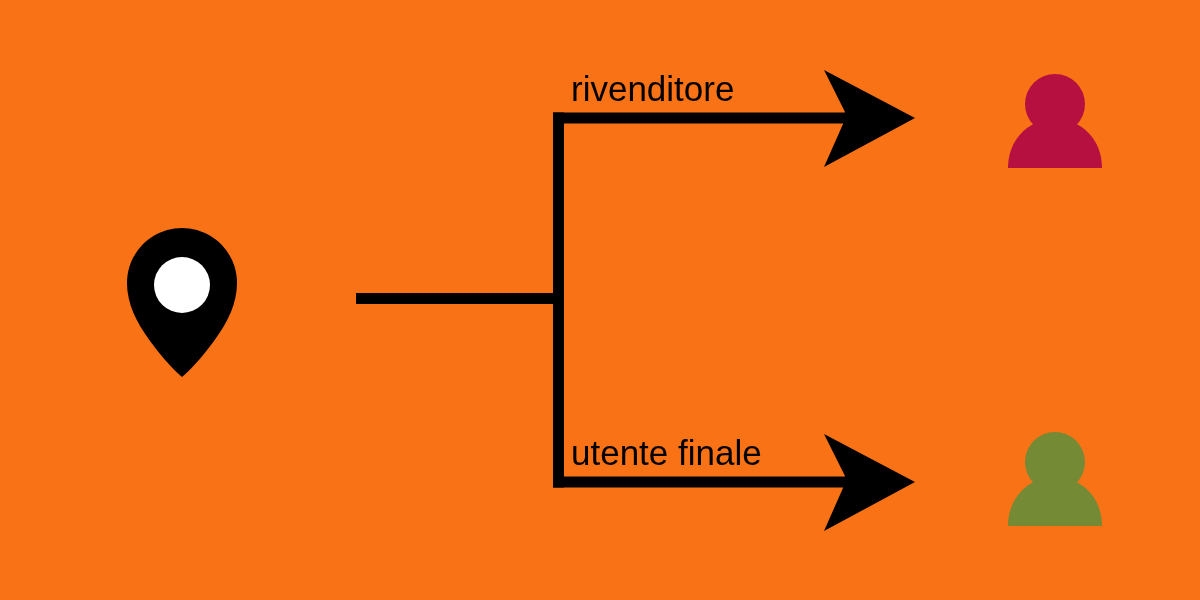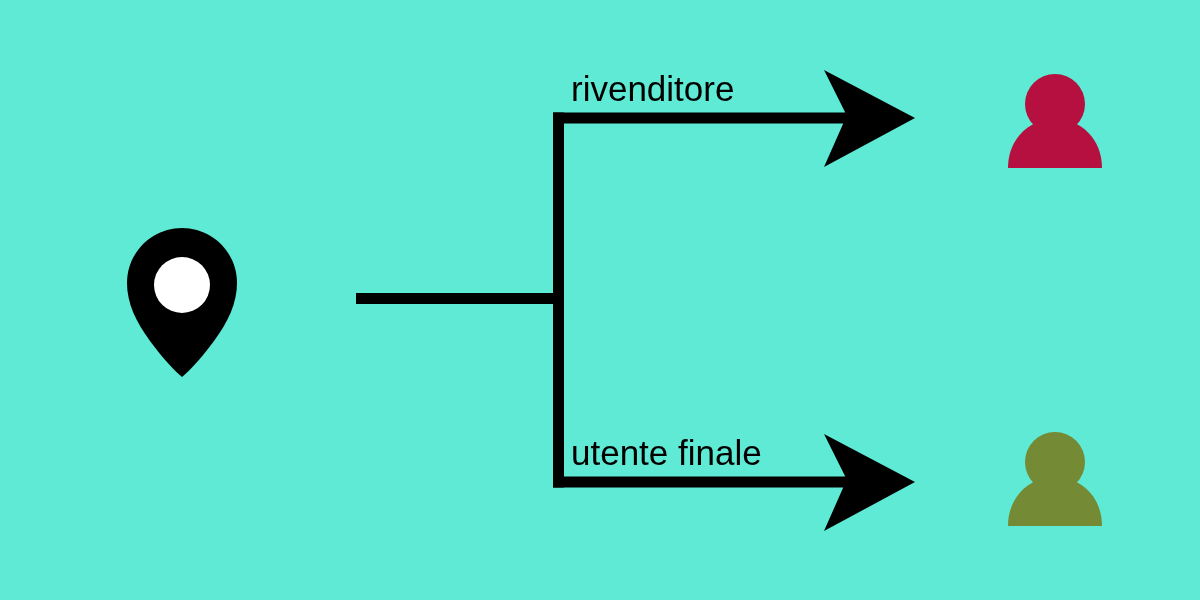--- a/index.html
+++ b/index.html
@@ -8,21 +8,21 @@
     padding: 0;
     background: #ffffff;
   }
   body {
     font-family: "Liberation Sans", sans-serif;
   }
   #diagram-root {
     position: relative;
     width: 1200px;
     height: 600px;
-    background: #5eead4;
+    background: #f97316;
     overflow: hidden;
   }
   #diagram-svg {
     position: absolute;
     top: 0;
     left: 0;
     width: 1200px;
     height: 600px;
     display: block;
   }

